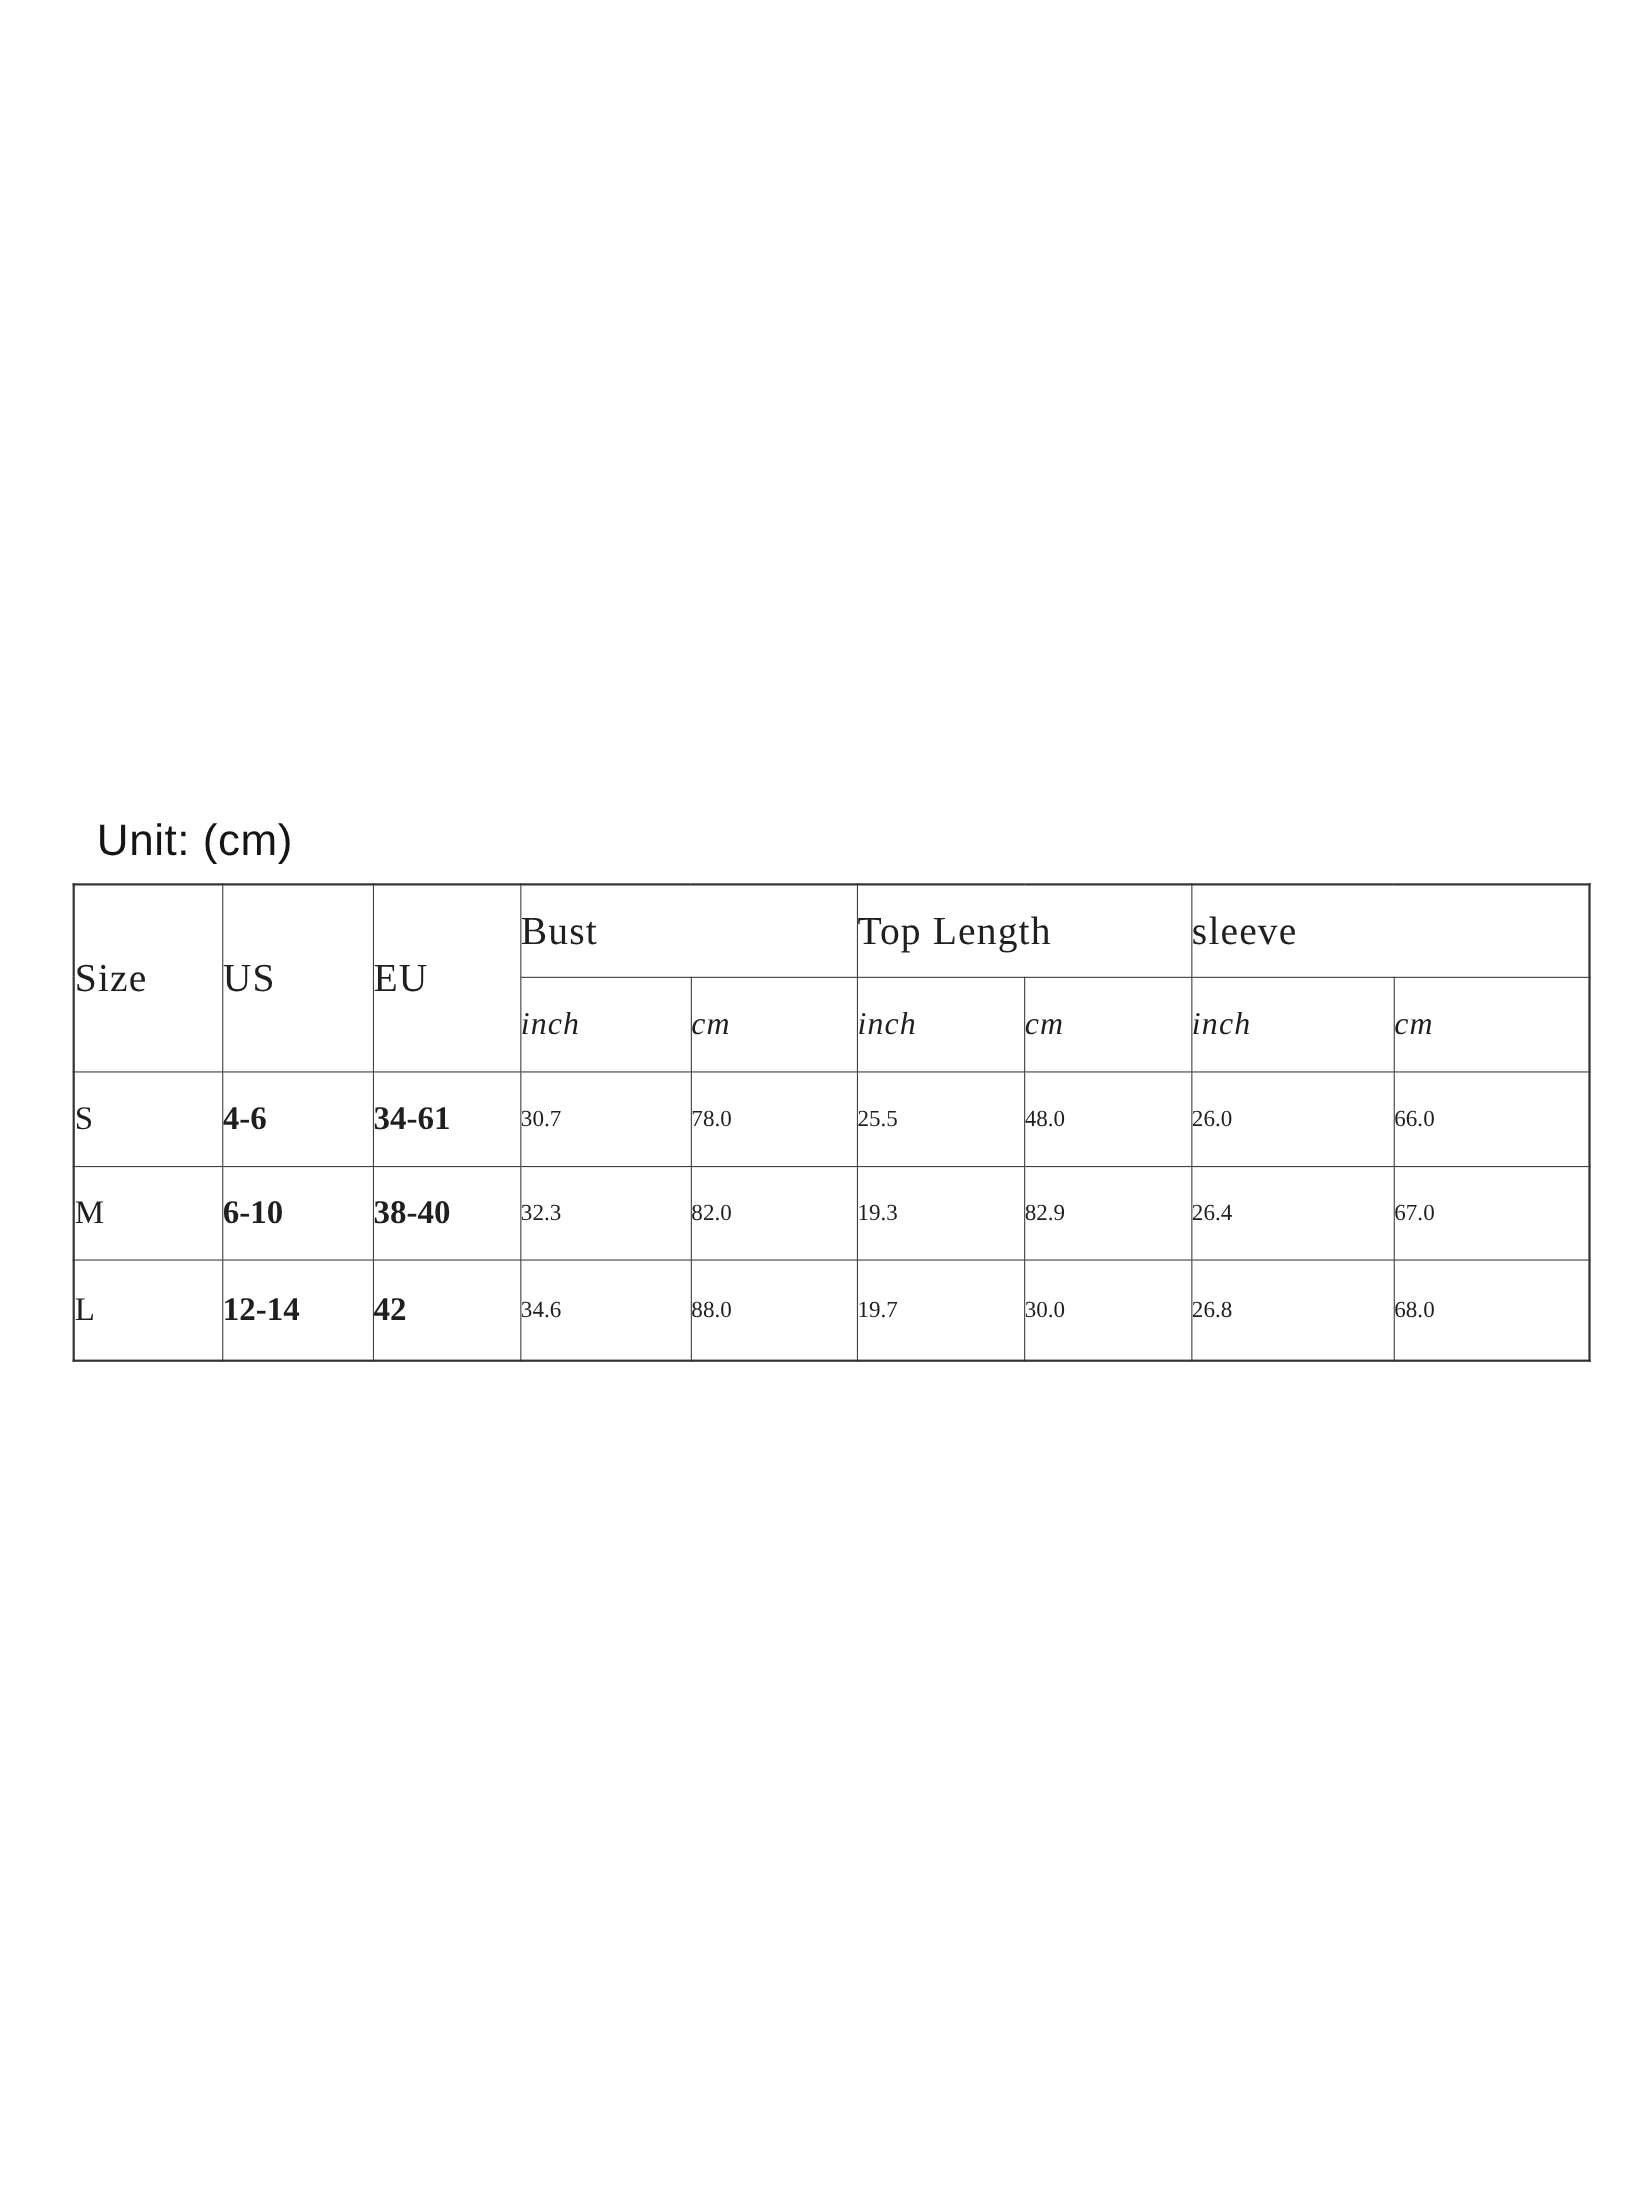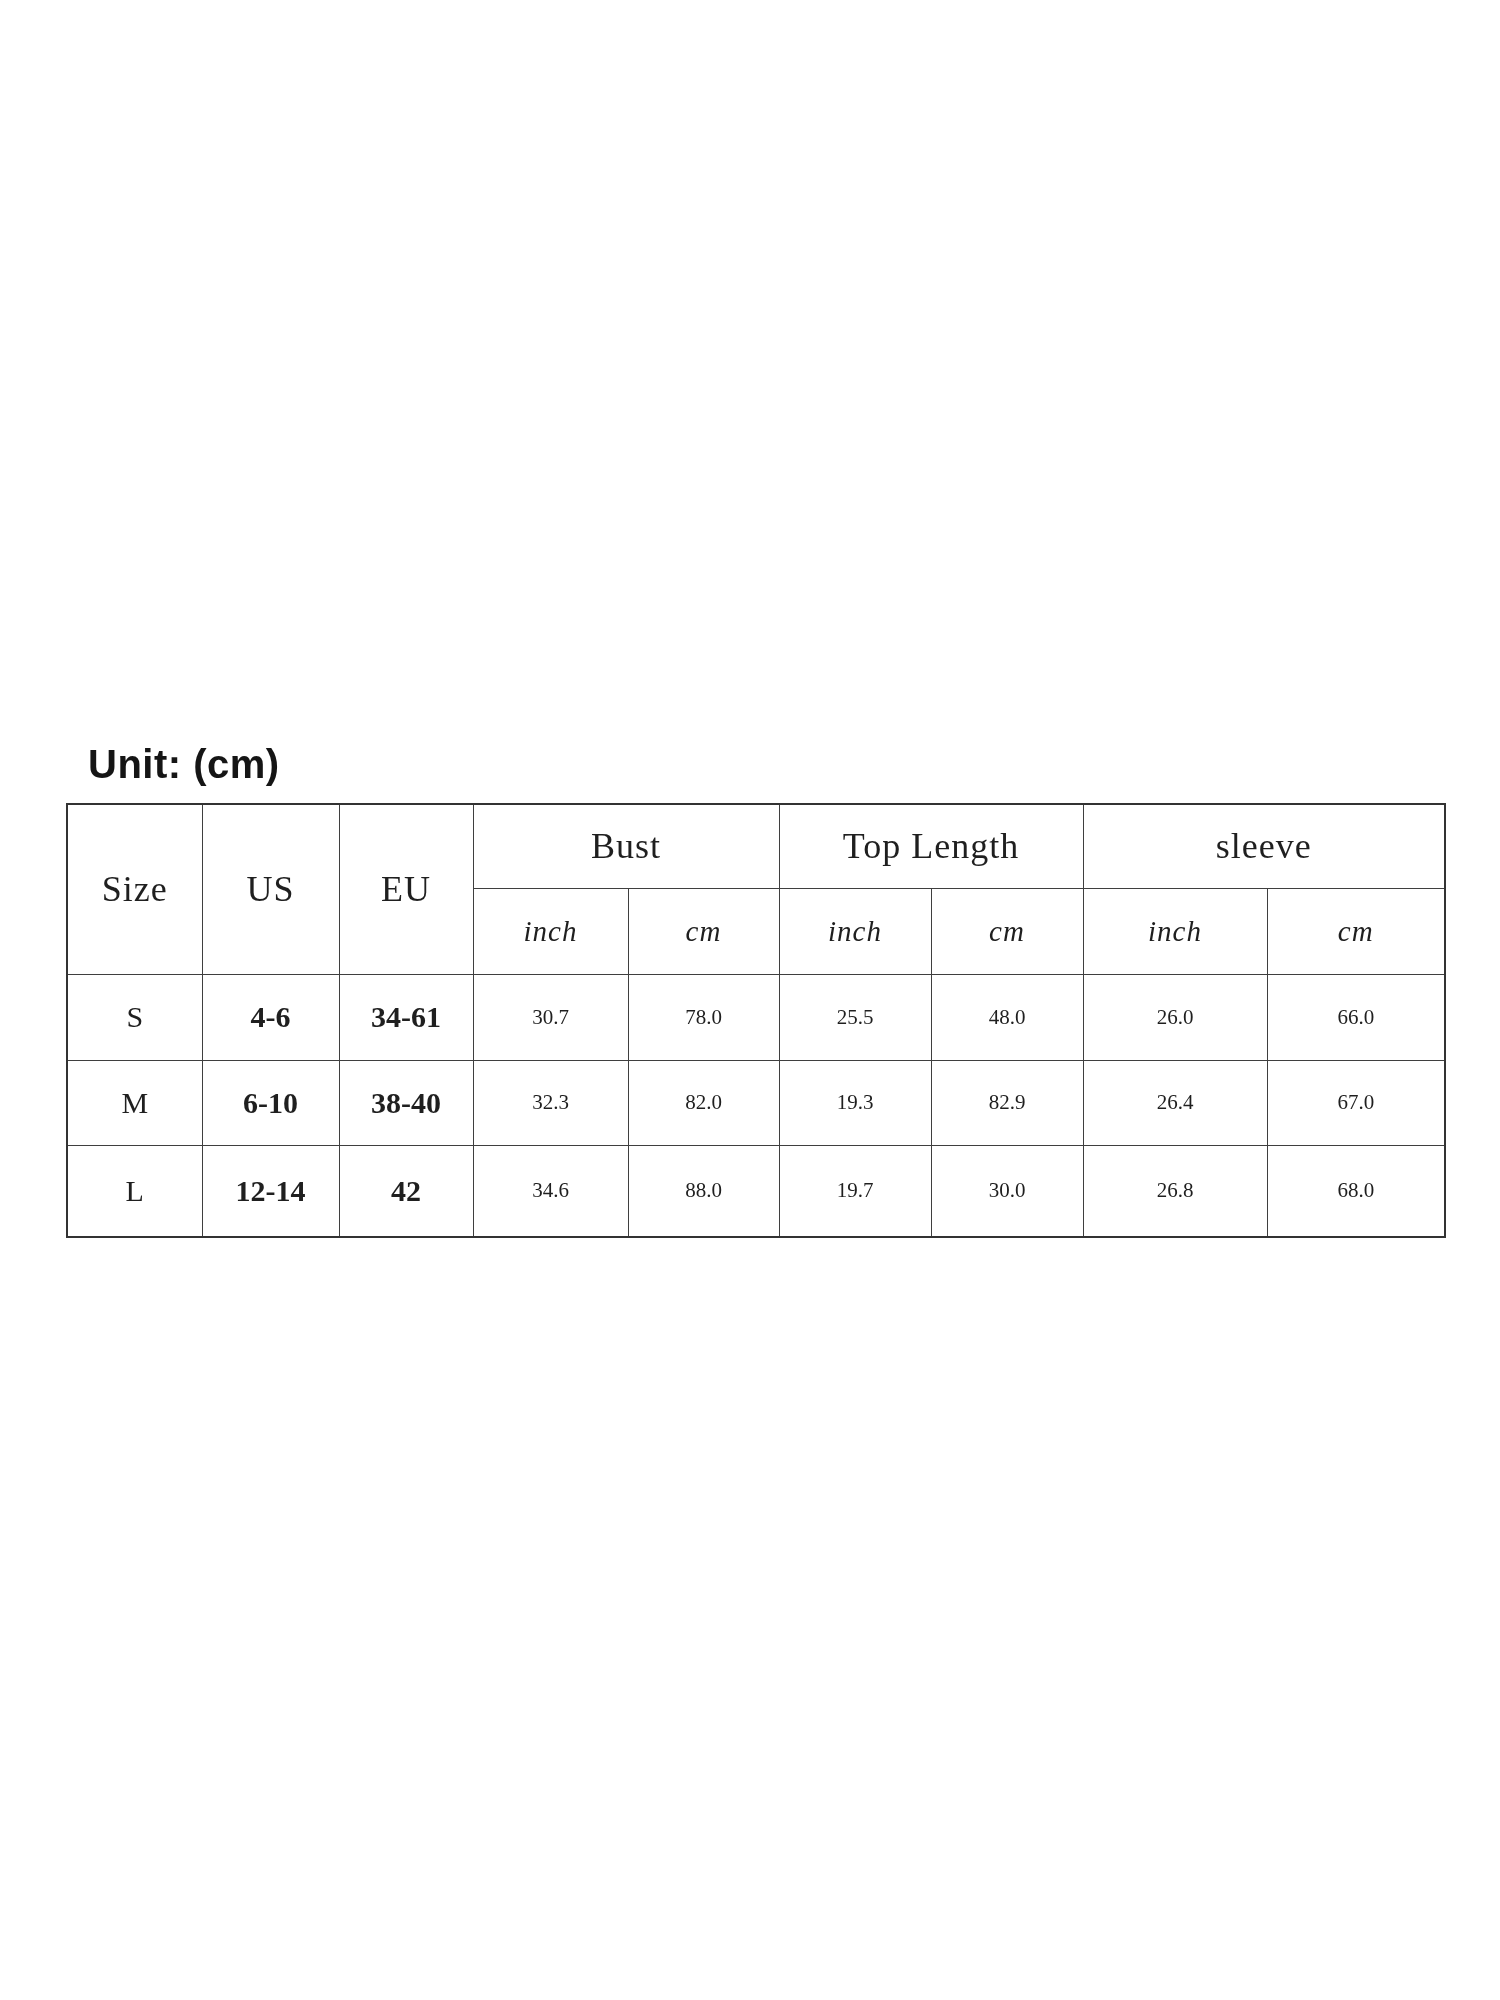--- a/index.html
+++ b/index.html
@@ -13,39 +13,39 @@
     position: relative;
     font-family: "Liberation Serif", serif;
     color: #1f1f1f;
   }
   .title {
     position: absolute;
     left: 88px;
     top: 742px;
     margin: 0;
     font-family: "Liberation Sans", sans-serif;
-    font-weight: bold;
+    font-weight: normal;
     font-size: 40px;
     color: #151515;
     letter-spacing: 0.5px;
     white-space: pre;
   }
   table.size-table {
     position: absolute;
     left: 66px;
     top: 803px;
     width: 1378px;
     height: 433px;
     border-collapse: collapse;
     table-layout: fixed;
     background: #ffffff;
   }
   table.size-table td {
     border: 1.5px solid #3f3f3f;
-    text-align: center;
+    text-align: left;
     vertical-align: middle;
     padding: 0;
     overflow: hidden;
   }
   table.size-table {
     border: 2px solid #333333;
   }
   td.hdr {
     font-size: 36px;
     letter-spacing: 1px;

